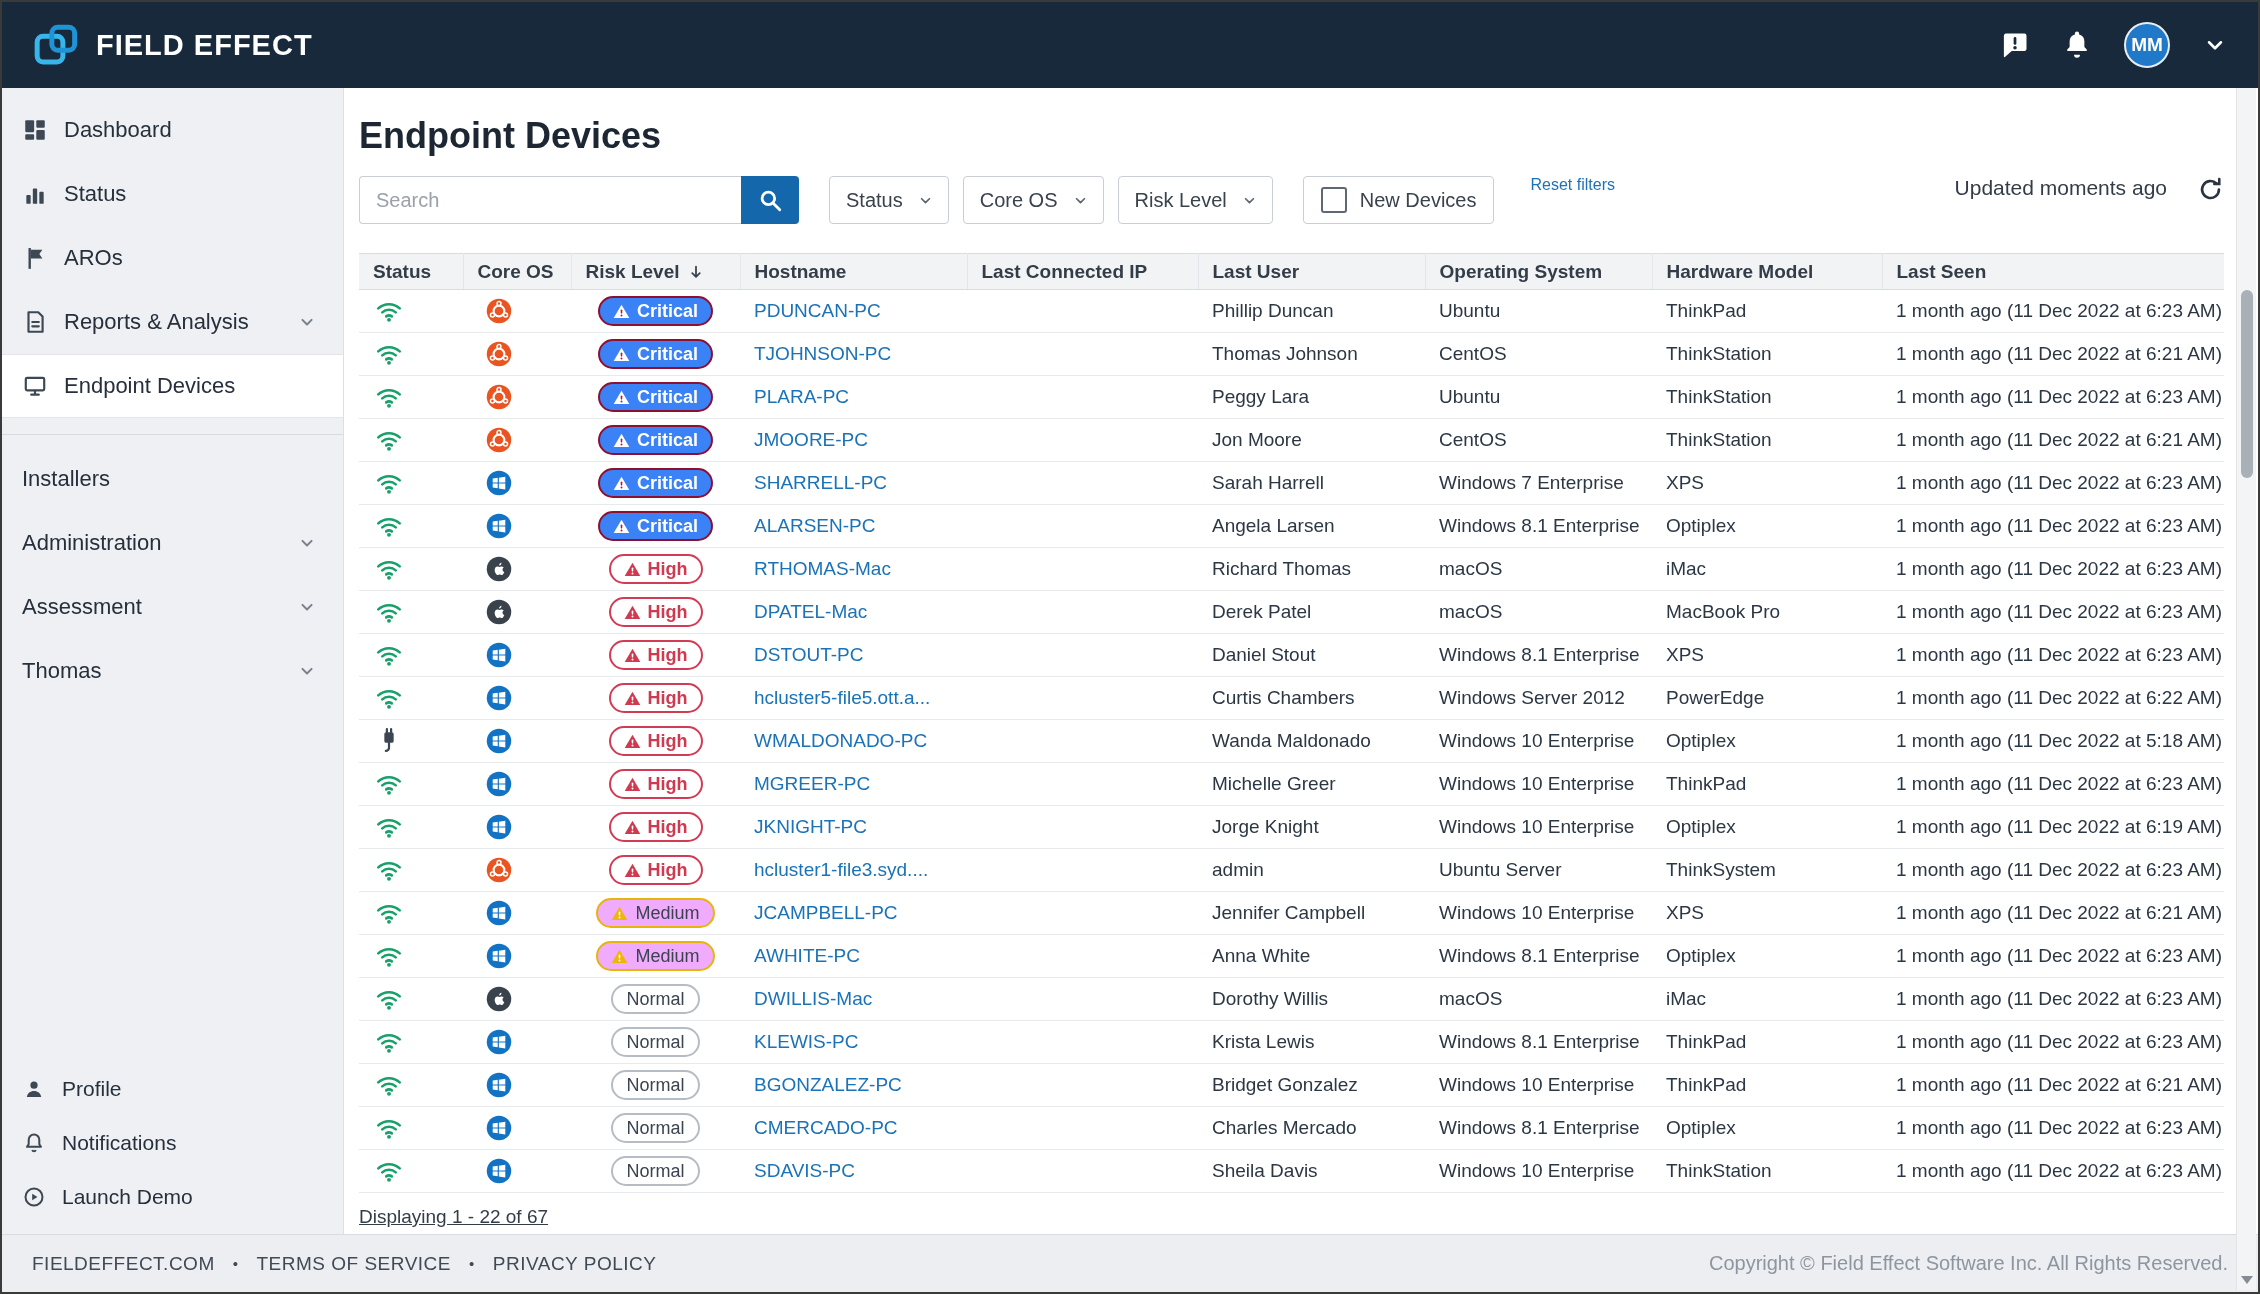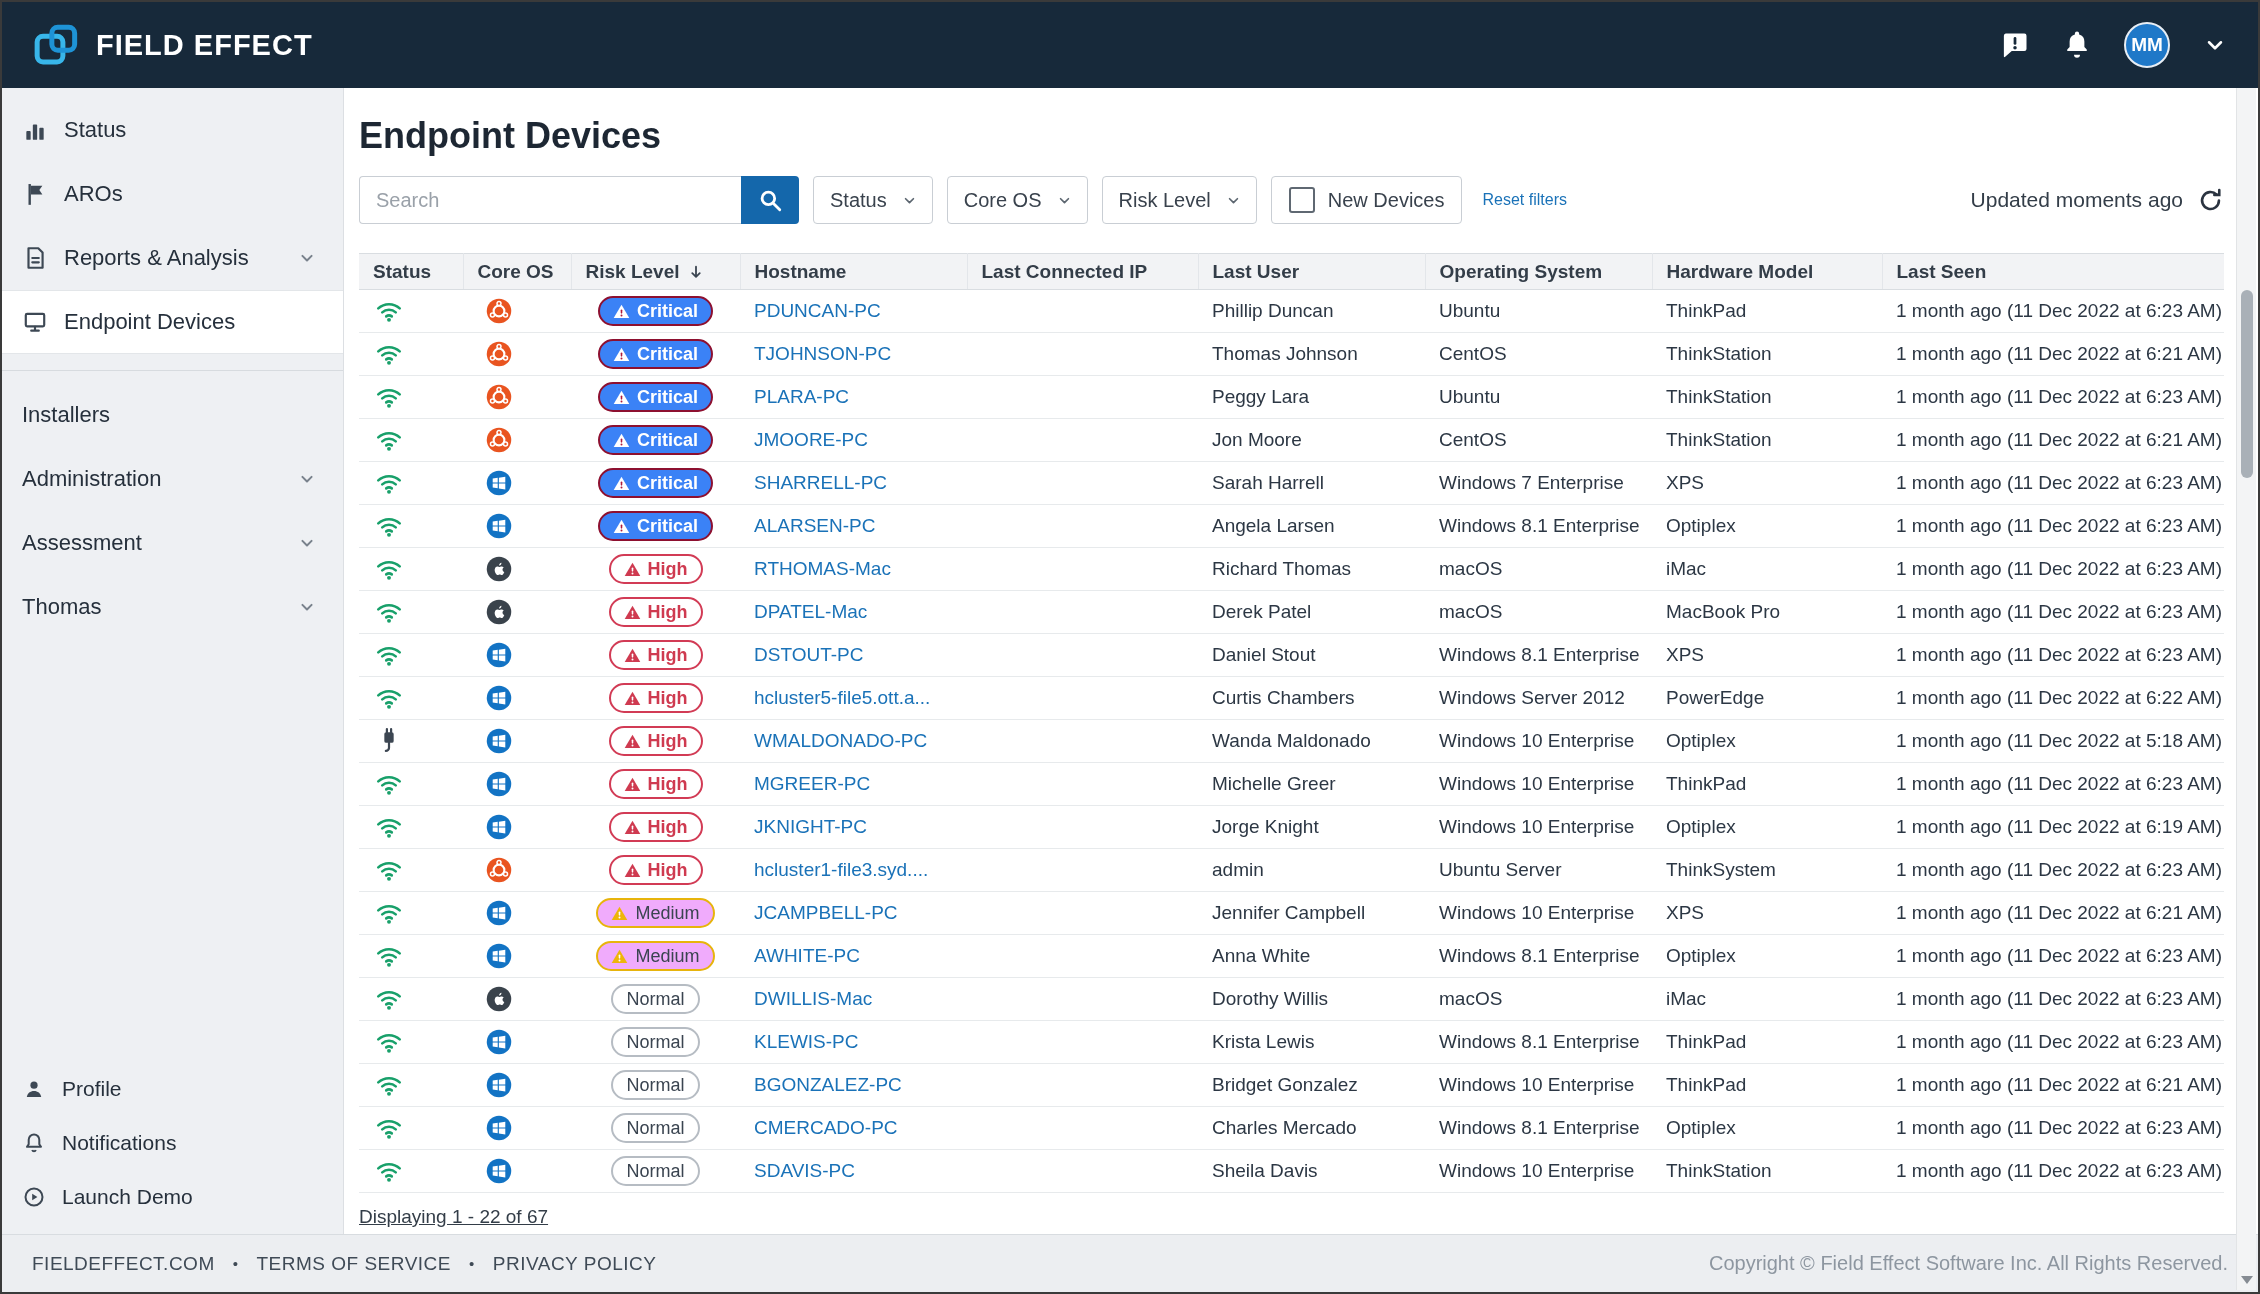--- a/index.html
+++ b/index.html
@@ -34,21 +34,21 @@
   .s-chev svg { width:20px; height:20px; display:block; }
   .sidebar-divider { height:1px; background:#d7dbdf; margin:16px 0 12px; }
   .sidebar-bottom { margin-top:auto; padding-bottom:10px; }
   .sidebar-bottom .side-item { height:54px; font-size:21px; }
   .sidebar-bottom .s-icon svg { width:24px; height:24px; }
 
   
   .content { flex:1; padding:0 34px 0 15px; min-width:0; display:flex; flex-direction:column; }
   .page-title { font-size:36px; font-weight:bold; color:#1d2733; margin:27px 0 19px; }
 
-  .filter-row { display:flex; align-items:center; height:48px; margin-bottom:29px; gap:14px; flex:0 0 auto; }
+  .filter-row { display:flex; height:48px; margin-bottom:29px; gap:30px; flex:0 0 auto; }
   .search-group { display:flex; height:48px; }
   .search-input { width:382px; height:48px; border:1px solid #c9ced4; border-right:none; border-radius:4px 0 0 4px; padding:0 16px; font-size:20px; color:#333; outline:none; font-family:inherit; }
   .search-input::placeholder { color:#9aa1a9; }
   .search-btn { width:58px; height:48px; background:#1467ab; border:none; border-radius:0 4px 4px 0; display:flex; align-items:center; justify-content:center; cursor:pointer; }
   .search-btn svg { width:26px; height:26px; display:block; }
   #filter-dropdowns { display:flex; gap:14px; }
   .dropdown { height:48px; background:#fff; border:1px solid #c9ced4; border-radius:4px; display:flex; align-items:center; gap:14px; padding:0 14px 0 16px; font-size:20px; color:#39424d; font-family:inherit; cursor:pointer; }
   .dropdown .dd-chev { color:#5c6670; }
   .dropdown .dd-chev svg { width:17px; height:17px; display:block; }
   .checkbox-group { height:48px; background:#fff; border:1px solid #c9ced4; border-radius:4px; display:flex; align-items:center; gap:13px; padding:0 17px; font-size:20px; color:#39424d; cursor:pointer; }
@@ -128,20 +128,31 @@
             <path d="M6.5 9.5l5.5 5.5 5.5-5.5"></path>
           </svg>
         </span>
     </div>
   </header>
 
   <div class="layout">
 
     <aside class="sidebar">
       <nav id="sidebar-primary">
+          <div class="side-item">
+            <span class="s-icon">
+              <svg viewBox="0 0 24 24" fill="currentColor">
+                <rect x="3" y="3" width="8.2" height="11" rx="1"></rect>
+                <rect x="13.2" y="3" width="7.8" height="7" rx="1"></rect>
+                <rect x="13.2" y="12" width="7.8" height="9" rx="1"></rect>
+                <rect x="3" y="16" width="8.2" height="5" rx="1"></rect>
+              </svg>
+            </span>
+            <span class="s-label">Dashboard</span>
+          </div>
           <div class="side-item">
             <span class="s-icon">
               <svg viewBox="0 0 24 24" fill="currentColor">
                 <rect x="4" y="13" width="4" height="8" rx="0.8"></rect>
                 <rect x="10" y="7" width="4" height="14" rx="0.8"></rect>
                 <rect x="16" y="10" width="4" height="11" rx="0.8"></rect>
               </svg>
             </span>
             <span class="s-label">Status</span>
           </div>

